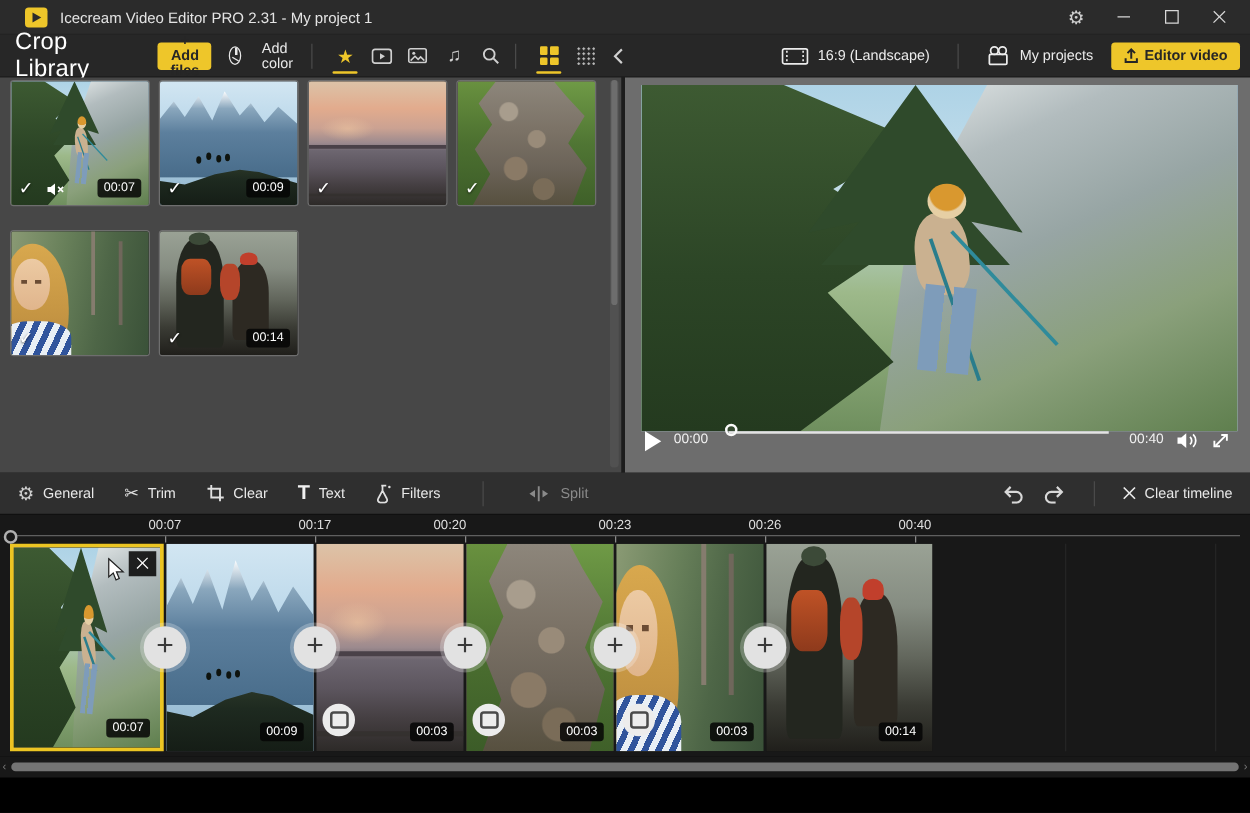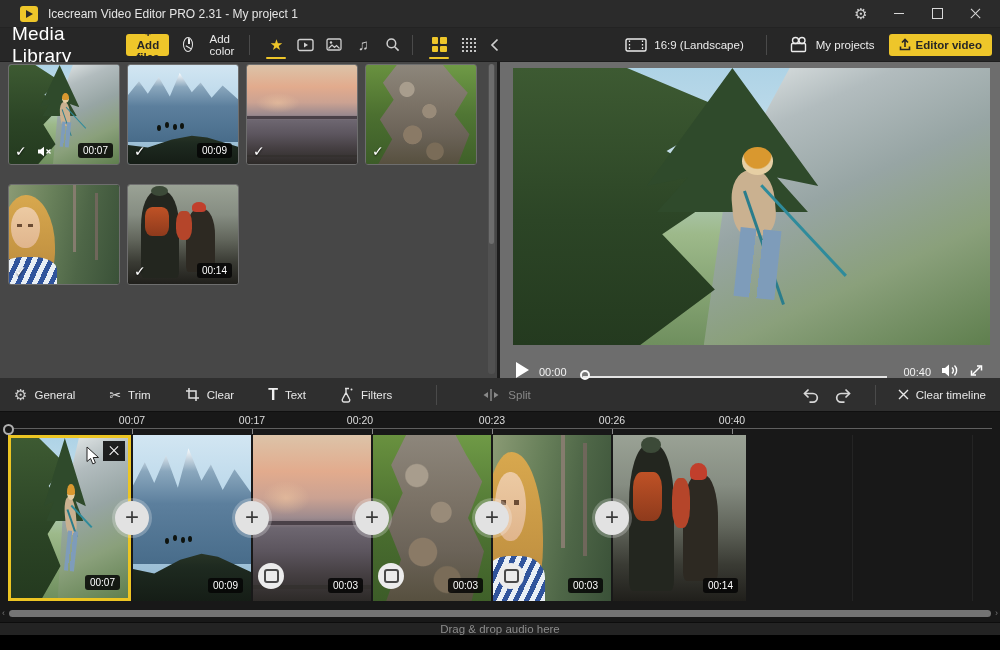--- a/index.html
+++ b/index.html
@@ -54,28 +54,28 @@
   .libscroll::before{ content:""; position:absolute; left:1px; right:1px; top:0; height:58%; background:#6d6d6d; border-radius:3px;}
   .check { position:absolute; left:6px; bottom:4px; z-index:4; }
   .check::before{ content:"✓"; color:#fff; font-size:14px; font-weight:bold; text-shadow:0 1px 2px rgba(0,0,0,.7);}
   .mutei { position:absolute; left:28px; bottom:7px; z-index:4; }
   .dur { position:absolute; right:6px; bottom:6px; z-index:4; background:rgba(5,5,5,.85); color:#fff; font-size:10px; padding:2px 5px; border-radius:3px;}
 
   .paneldiv { width:3px; background:#1c1c1c; flex:none;}
 
   .player { flex:1; background:#6d6d6d; position:relative; }
   .video { position:absolute; left:13px; right:10px; top:6px; bottom:33px; overflow:hidden; background:#aac8d8;}
-  .pcontrols { position:absolute; left:0; right:0; bottom:0; height:33px; display:flex; align-items:flex-end; padding:0 16px; gap:10px;}
+  .pcontrols { position:absolute; left:0; right:0; bottom:0; height:33px; display:flex; align-items:flex-start; padding:0 16px; gap:10px;}
   .playbtn { width:0; height:0; border-left:13px solid #fff; border-top:8px solid transparent; border-bottom:8px solid transparent; }
   .ptime { color:#f2f2f2; font-size:11px; }
   .sline { flex:1; height:2px; background:#e3e3e3; position:relative; margin:0 6px;}
   .sknob { position:absolute; left:-3px; top:-6px; width:10px; height:10px; border:2px solid #fafafa; border-radius:50%; background:rgba(255,255,255,.08);}
 
   
-  .toolsbar { height:34px; flex:none; background:#2f2f2f; display:flex; align-items:center; padding:0 14px; gap:34px; border-bottom:1px solid #101010;}
+  .toolsbar { height:34px; flex:none; background:#2f2f2f; display:flex; align-items:center; padding:0 14px; gap:24px; border-bottom:1px solid #101010;}
   .tool { display:flex; align-items:center; gap:7px; color:#e8e8e8; font-size:11.5px;}
   .tool.disabled { color:#8a8a8a; }
   .scis-g::before{ content:"✂"; font-size:14px; color:#e0e0e0;}
   .textT { font-size:16px; font-weight:bold; color:#f0f0f0; line-height:1;}
   .tright { margin-left:auto; display:flex; align-items:center; gap:12px;}
   .cleartl { display:flex; align-items:center; gap:7px; color:#e8e8e8; font-size:11.5px;}
 
   
   .timeline { height:193px; flex:none; background:#181818; position:relative; }
   .ruler { position:absolute; left:0; right:0; top:0; height:23px; }
@@ -187,21 +187,21 @@
     <div class="winbtns">
       <span class="wbtn gear-g"></span>
       <span class="wbtn min-g"></span>
       <span class="wbtn max-g"></span>
       <span class="wbtn close-g"></span>
     </div>
   </div>
 
   <div class="headerrow">
     <div class="lib-header">
-      <span class="lib-title">Media Library</span>
+      <span class="lib-title">Crop Library</span>
       <button class="btn-yellow addfiles">+ Add files</button>
       <span class="addcolor">
         <span class="colorwheel"></span>
         <span>Add color</span>
       </span>
       <span class="vsep"></span>
       <div class="tabicons">
         <span class="tabic active star-g"></span>
         <span class="tabic">
           <svg width="17" height="14" viewBox="0 0 17 14">
@@ -524,17 +524,14 @@
       <span class="plusbtn" style="left:612px"></span>
     </div>
   </div>
 
   <div class="hscrollrow">
     <span class="harrow" style="left:2px">‹</span>
     <span class="hbar"></span>
     <span class="harrow" style="right:2px">›</span>
   </div>
 
-  <div class="audiodrop">
-    <span>Drag &amp; drop audio here</span>
-  </div>
 
 </div>
 
 </body></html>

